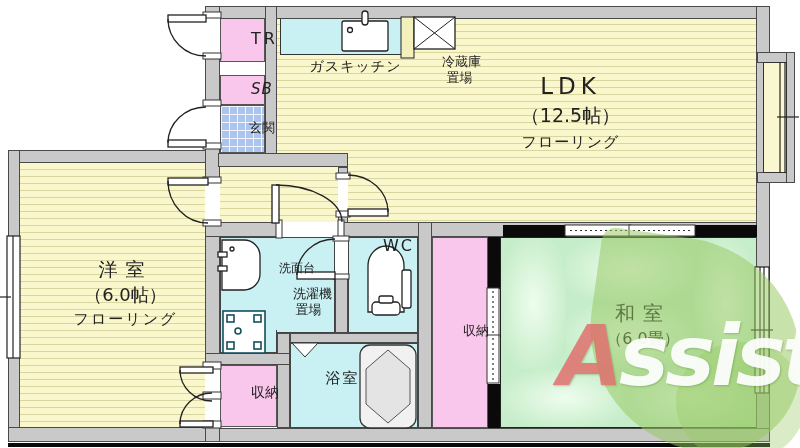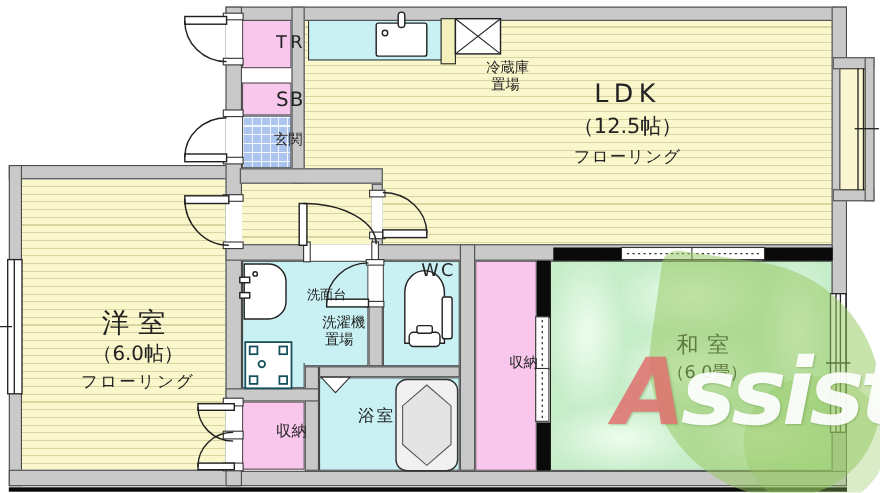--- a/index.html
+++ b/index.html
@@ -202,32 +202,33 @@
       <line x1="760" y1="267" x2="760" y2="393"></line>
       <line x1="764" y1="267" x2="764" y2="393"></line>
       <line x1="751" y1="330" x2="773" y2="330"></line>
       <line x1="780" y1="62" x2="780" y2="173"></line>
       <line x1="785" y1="62" x2="785" y2="173"></line>
       <line x1="777" y1="117" x2="799" y2="117"></line>
     </g>
   </svg>
 
   <div class="lbl" style="left:220px;top:29px;width:45px;font-size:16px;letter-spacing:3px;">TR</div>
-  <div class="lbl" style="left:220px;top:80px;width:55px;font-size:18px;letter-spacing:1px;">SB</div>
+  <div class="lbl" style="left:220px;top:80px;width:45px;font-size:15px;letter-spacing:1px;font-style:italic;">SB</div>
   <div class="lbl" style="left:218px;top:120px;width:49px;font-size:13px;">玄関</div>
+  <div class="lbl" style="left:278px;top:58px;width:124px;font-size:14px;letter-spacing:1px;">ガスキッチン</div>
   <div class="lbl" style="left:411px;top:54px;width:66px;font-size:13px;">
     <span>冷蔵庫</span><br><span>置場</span>
   </div>
   <div class="lbl" style="left:455px;top:72px;width:200px;">
     <div style="position:static;font-size:23px;letter-spacing:5px;">LDK</div>
     <div style="position:static;font-size:19px;margin-top:3px;">（12.5帖）</div>
     <div style="position:static;font-size:15px;margin-top:5px;letter-spacing:1px;">フローリング</div>
   </div>
   <div class="lbl" style="left:20px;top:258px;width:180px;">
-    <div style="position:static;font-size:25px;letter-spacing:8px;margin-top:20px;">洋室</div>
+    <div style="position:static;font-size:19px;letter-spacing:8px;">洋室</div>
     <div style="position:static;font-size:18px;margin-top:2px;">（6.0帖）</div>
     <div style="position:static;font-size:15px;margin-top:4px;letter-spacing:2px;">フローリング</div>
   </div>
   <div class="lbl" style="left:540px;top:301px;width:175px;">
     <div style="position:static;font-size:20px;letter-spacing:8px;text-align:center;">和室</div>
     <div style="position:static;font-size:16px;margin-top:3px;">（6.0畳）</div>
   </div>
   <div class="lbl" style="left:248px;top:261px;width:50px;font-size:12px;">洗面台</div>
   <div class="lbl" style="left:262px;top:286px;width:62px;font-size:13px;">
     <span>洗濯機</span><br><span>置場</span>

